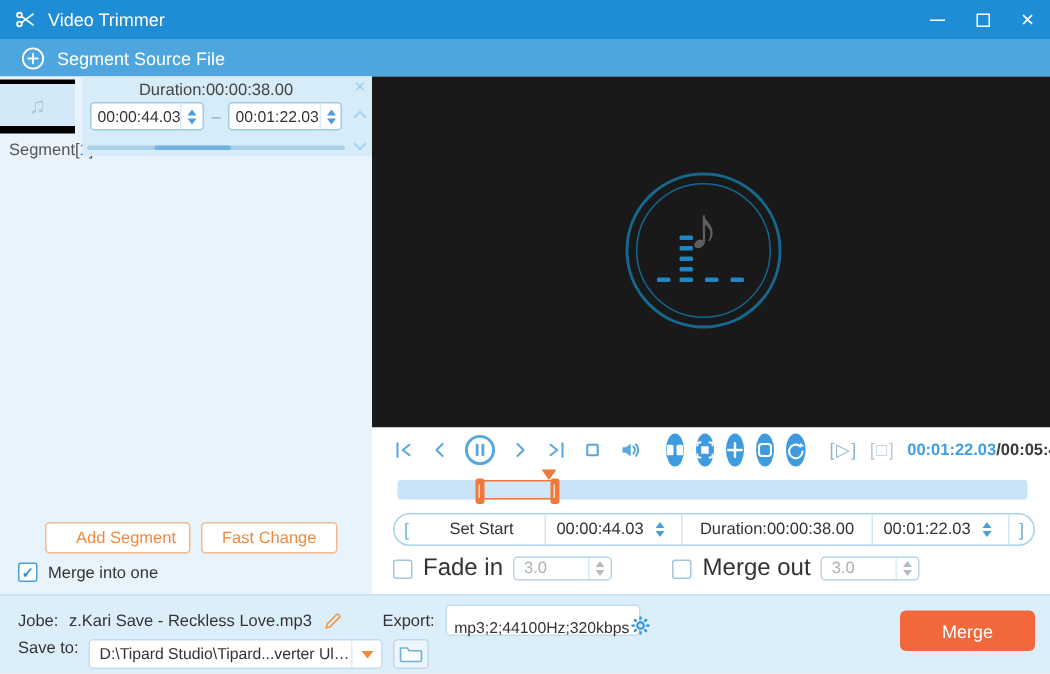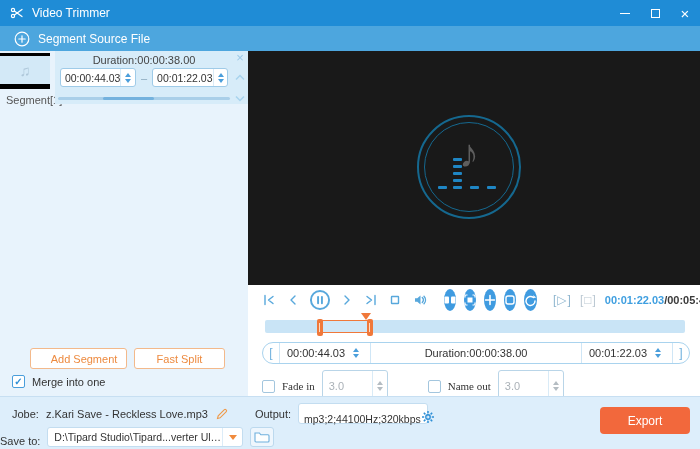--- a/index.html
+++ b/index.html
@@ -86,36 +86,36 @@
   .trim-pill { position:absolute; left:14px; top:57px; width:428px; height:22px; background:#fff;
                border:1px solid #a9d3ee; border-radius:11px; display:flex; align-items:stretch; font-size:11px; color:#333; overflow:hidden; }
   .pill-cell { display:flex; align-items:center; justify-content:center; }
   .pill-bracket { width:16px; color:#6fb0dd; font-size:12px; }
   .pill-btn { width:84px; cursor:default; }
   .pill-time { width:92px; border-left:1px solid #cfe6f6; border-right:1px solid #cfe6f6; gap:4px; }
   .pill-duration { flex:1; }
   .pill-time2 { border-left:1px solid #cfe6f6; border-right:1px solid #cfe6f6; }
 
   .fade-row { position:absolute; left:14px; top:85px; display:flex; align-items:center; gap:7px; }
-  .fade-row .lbl { font-size:11px; color:#333;font-family:Liberation Serif, serif; }
-  .fade-box { width:66px; height:32px; background:#fff; border:1px solid #b9d5e8; border-radius:3px; display:flex; align-items:center; }
+  .fade-row .lbl { font-size:16px; color:#333; }
+  .fade-box { width:66px; height:16px; background:#fff; border:1px solid #b9d5e8; border-radius:3px; display:flex; align-items:center; }
   .fade-box .fval { flex:1; padding-left:6px; font-size:11px; color:#aab1b7; }
   .fade-gap { width:26px; }
 
   
   .bottom { position:absolute; left:0; top:396px; width:700px; height:53px; background:#ddeefb; border-top:1px solid #c7dff2; }
   .row-name { position:absolute; left:0; top:5px; width:700px; height:23px; display:flex; align-items:center; padding-left:12px; gap:7px; }
   .b-lbl { font-size:11px; color:#333; }
   .b-val { font-size:11px; color:#333; }
   .pencil-btn { display:flex; align-items:center; cursor:default; }
   .out-gap { width:12px; }
   .output-field { width:130px; height:21px; background:#fff; border:1px solid #c3ddf0; border-radius:3px;
                   display:flex; align-items:center; padding:11px 3px 0 5px; }
   .output-field .oval { flex:1; font-size:10.5px; color:#333; white-space:nowrap; }
-  .row-save { position:absolute; left:0; top:29px; width:700px; height:21px; display:flex; align-items:flex-end; gap:7px; }
+  .row-save { position:absolute; left:0; top:29px; width:700px; height:21px; display:flex; align-items:flex-start; padding-left:12px; gap:7px; }
   .combo { width:196px; height:20px; background:#fff; border:1px solid #c3ddf0; border-radius:3px; display:flex; align-items:center; }
   .combo .cval { flex:1; font-size:10.5px; color:#333; padding-left:6px; white-space:nowrap; overflow:hidden; text-overflow:ellipsis; }
   .combo-arrow-wrap { width:20px; height:100%; border-left:1px solid #dcecf8; display:flex; align-items:center; justify-content:center; }
   .combo-arrow { width:0; height:0; border-left:4px solid transparent; border-right:4px solid transparent; border-top:5px solid #f08a3c; }
   .folder-btn { width:24px; height:20px; border:1px solid #bcd9ee; border-radius:3px; background:#eef6fd;
                 display:flex; align-items:center; justify-content:center; cursor:default; }
   .export-btn { position:absolute; left:600px; top:10px; width:90px; height:27px; background:#f2683c; border-radius:4px;
                 color:#fff; font-size:12px; display:flex; align-items:center; justify-content:center; cursor:default; }
 </style>
 </head>
@@ -190,21 +190,21 @@
         </span>
         <span>
           <svg width="12" height="7" viewBox="0 0 12 7" style="stroke:#a8d4ee;fill:none;stroke-width:1.5">
               <path d="M2 1.5l4 4 4-4"></path>
             </svg>
         </span>
       </div>
     </div>
 
     <div class="panel-btn add-btn">Add Segment</div>
-    <div class="panel-btn split-btn">Fast Split</div>
+    <div class="panel-btn split-btn">Fast Change</div>
 
     <div class="merge-row">
       <span class="checkbox checked">✓</span>
       <span class="lbl">Merge into one</span>
     </div>
   </div>
 
   <div class="preview">
     <div class="ring-outer">
       <div class="ring-inner">
@@ -304,20 +304,21 @@
     <div class="timeline">
       <div class="tl-sel">
         <div class="tl-handle left"></div>
         <div class="tl-handle right"></div>
       </div>
       <div class="tl-playhead"></div>
     </div>
 
     <div class="trim-pill">
       <span class="pill-cell pill-bracket">[</span>
+      <span class="pill-cell pill-btn">Set Start</span>
       <span class="pill-cell pill-time">
         <span>00:00:44.03</span>
         <span class="spin" style="border:none">
             <span class="tri-up"></span>
             <span class="tri-dn"></span>
           </span>
       </span>
       <span class="pill-cell pill-duration">Duration:00:00:38.00</span>
       <span class="pill-cell pill-time pill-time2">
         <span>00:01:22.03</span>
@@ -334,42 +335,42 @@
       <span class="lbl">Fade in</span>
       <span class="fade-box">
         <span class="fval">3.0</span>
         <span class="spin gray">
             <span class="tri-up"></span>
             <span class="tri-dn"></span>
           </span>
       </span>
       <span class="fade-gap"></span>
       <span class="checkbox unchecked"></span>
-      <span class="lbl">Name out</span>
+      <span class="lbl">Merge out</span>
       <span class="fade-box">
         <span class="fval">3.0</span>
         <span class="spin gray">
             <span class="tri-up"></span>
             <span class="tri-dn"></span>
           </span>
       </span>
     </div>
   </div>
 
   <div class="bottom">
     <div class="row-name">
       <span class="b-lbl">Jobe:</span>
       <span class="b-val">z.Kari Save - Reckless Love.mp3</span>
       <span class="pencil-btn">
         <svg width="14" height="14" viewBox="0 0 14 14">
             <path d="M2.5 11.5l.7-2.6 6.2-6.2a1 1 0 011.4 0l.5.5a1 1 0 010 1.4l-6.2 6.2z" fill="none" stroke="#ee9a4a" stroke-width="1.1"></path>
           </svg>
       </span>
       <span class="out-gap"></span>
-      <span class="b-lbl">Output:</span>
+      <span class="b-lbl">Export:</span>
       <span class="output-field">
         <span class="oval">mp3;2;44100Hz;320kbps</span>
         <span>
           <svg width="14" height="14" viewBox="0 0 14 14">
               <circle cx="7" cy="7" r="2.2" fill="none" stroke="#2e8fd6" stroke-width="1.4"></circle>
               <path d="M7 1v2.2M7 10.8V13M1 7h2.2M10.8 7H13M2.8 2.8l1.6 1.6M9.6 9.6l1.6 1.6M11.2 2.8L9.6 4.4M4.4 9.6l-1.6 1.6" stroke="#2e8fd6" stroke-width="1.5"></path>
             </svg>
         </span>
       </span>
     </div>
@@ -380,16 +381,16 @@
         <span class="combo-arrow-wrap">
             <span class="combo-arrow"></span>
           </span>
       </span>
       <span class="folder-btn">
         <svg width="16" height="12" viewBox="0 0 16 12">
             <path d="M1 2h4.4l1.4 1.8H14a1 1 0 011 1V10a1 1 0 01-1 1H2a1 1 0 01-1-1z" fill="#fdfefe" stroke="#6fb0dd" stroke-width="1.1"></path>
           </svg>
       </span>
     </div>
-    <div class="export-btn">Export</div>
+    <div class="export-btn">Merge</div>
   </div>
 
 </div>
 
 </body></html>

